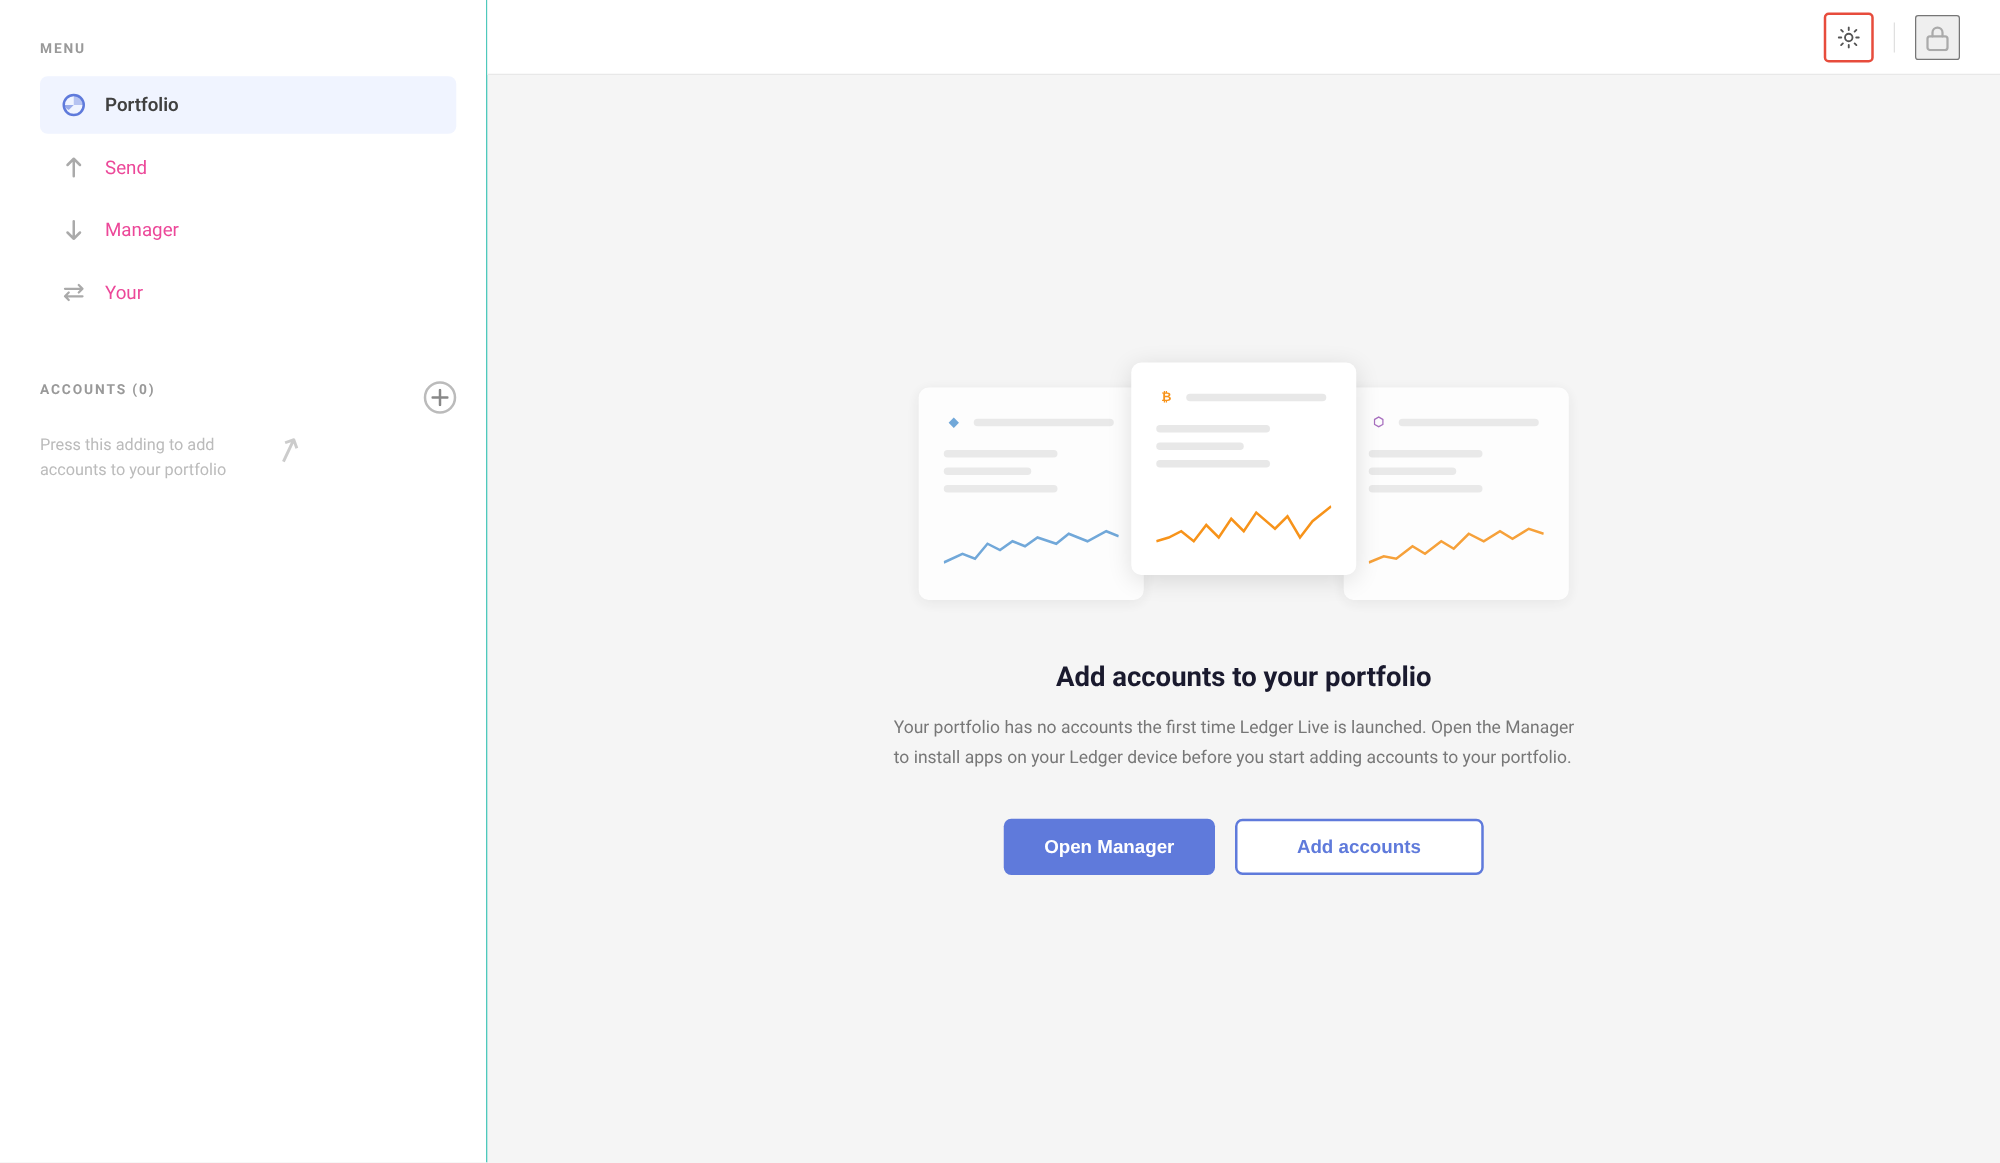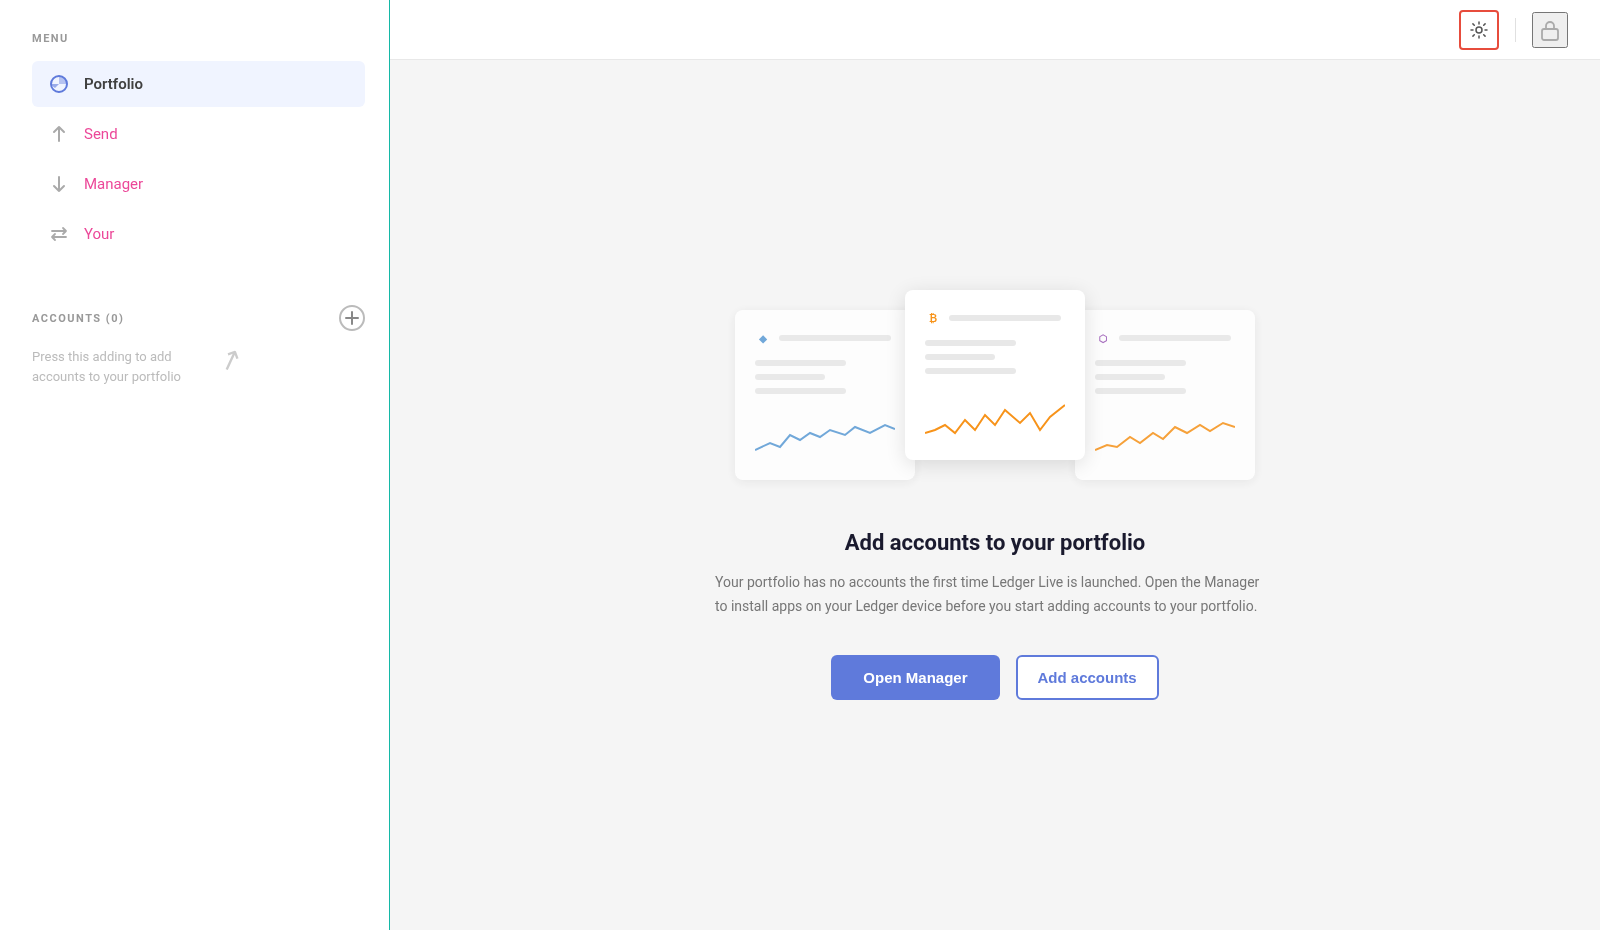--- a/index.html
+++ b/index.html
@@ -63,21 +63,21 @@
       flex-shrink: 0;
     }
 
     .accounts-section {
       padding: 28px 24px 0 32px;
       margin-top: 16px;
     }
 
     .accounts-header {
       display: flex;
-      align-items: center;
+      align-items: flex-start;
       justify-content: space-between;
       margin-bottom: 16px;
     }
 
     .accounts-label {
       font-size: 11px;
       font-weight: 700;
       letter-spacing: 1.5px;
       color: #999;
     }
@@ -309,21 +309,21 @@
       font-weight: 600;
       cursor: pointer;
       white-space: nowrap;
     }
 
     .btn-secondary {
       background: #fff;
       color: #5f7adb;
       border: 2px solid #5f7adb;
       border-radius: 6px;
-      padding: 12px 20px;
+      padding: 12px 48px;
       font-size: 15px;
       font-weight: 600;
       cursor: pointer;
       white-space: nowrap;
     }
   </style>
 </head>
 <body>
 
 <div class="sidebar">

